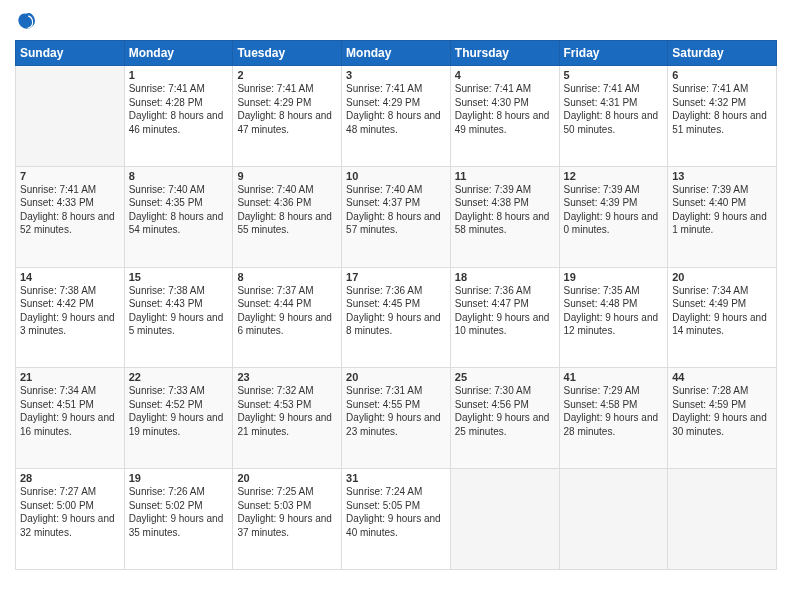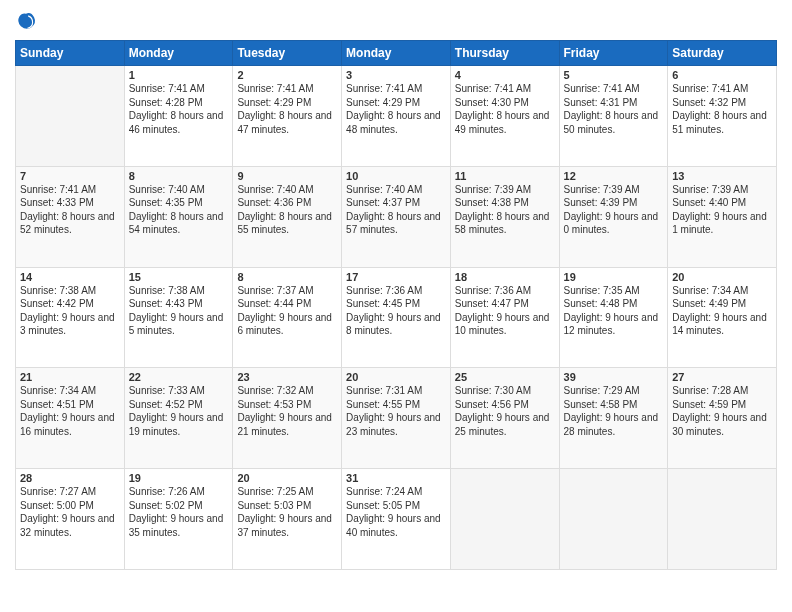--- a/index.html
+++ b/index.html
@@ -238,25 +238,25 @@
           </td>
           <td>
             <span class="day-number">20</span>
             <div class="day-info">Sunrise: 7:31 AM<br>Sunset: 4:55 PM<br>Daylight: 9 hours and 23 minutes.</div>
           </td>
           <td>
             <span class="day-number">25</span>
             <div class="day-info">Sunrise: 7:30 AM<br>Sunset: 4:56 PM<br>Daylight: 9 hours and 25 minutes.</div>
           </td>
           <td>
-            <span class="day-number">39</span>
+            <span class="day-number">41</span>
             <div class="day-info">Sunrise: 7:29 AM<br>Sunset: 4:58 PM<br>Daylight: 9 hours and 28 minutes.</div>
           </td>
           <td>
-            <span class="day-number">27</span>
+            <span class="day-number">44</span>
             <div class="day-info">Sunrise: 7:28 AM<br>Sunset: 4:59 PM<br>Daylight: 9 hours and 30 minutes.</div>
           </td>
         </tr>
         <tr>
           <td>
             <span class="day-number">28</span>
             <div class="day-info">Sunrise: 7:27 AM<br>Sunset: 5:00 PM<br>Daylight: 9 hours and 32 minutes.</div>
           </td>
           <td>
             <span class="day-number">19</span>

